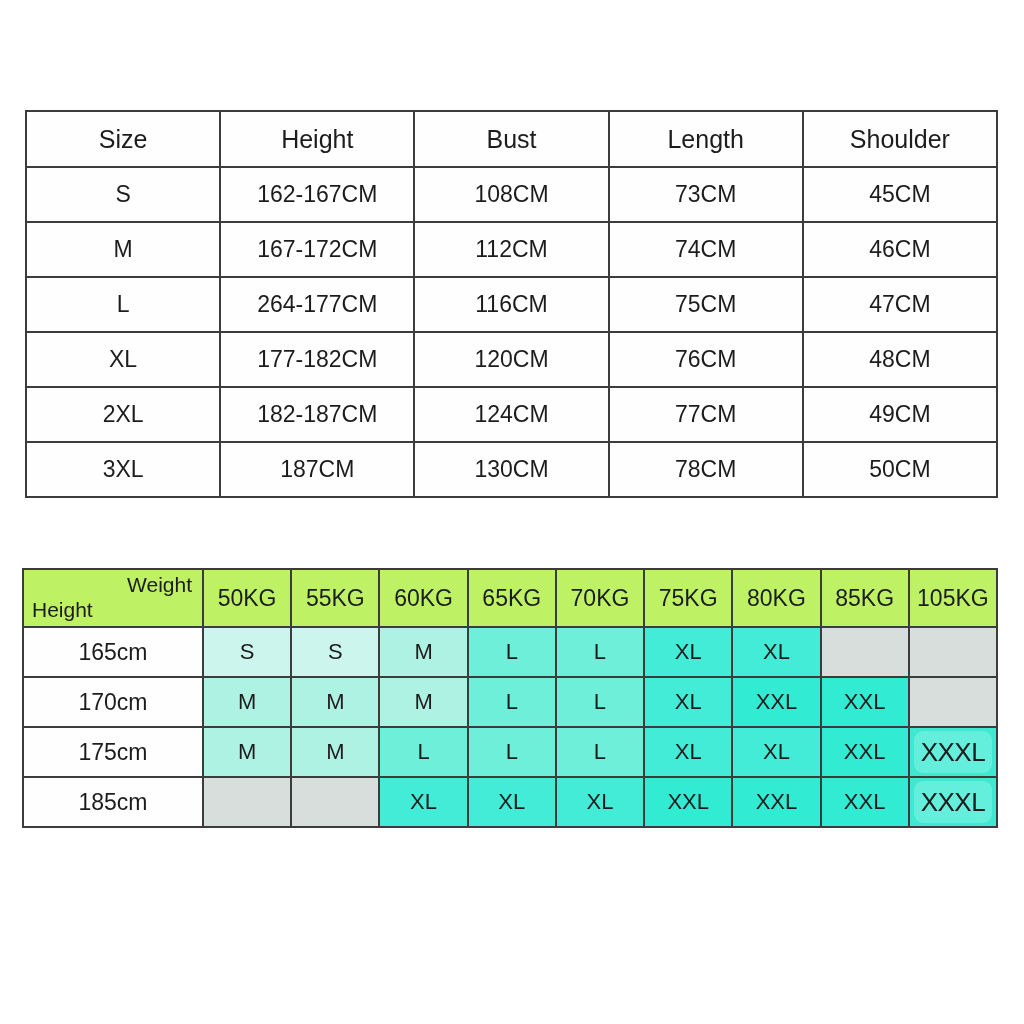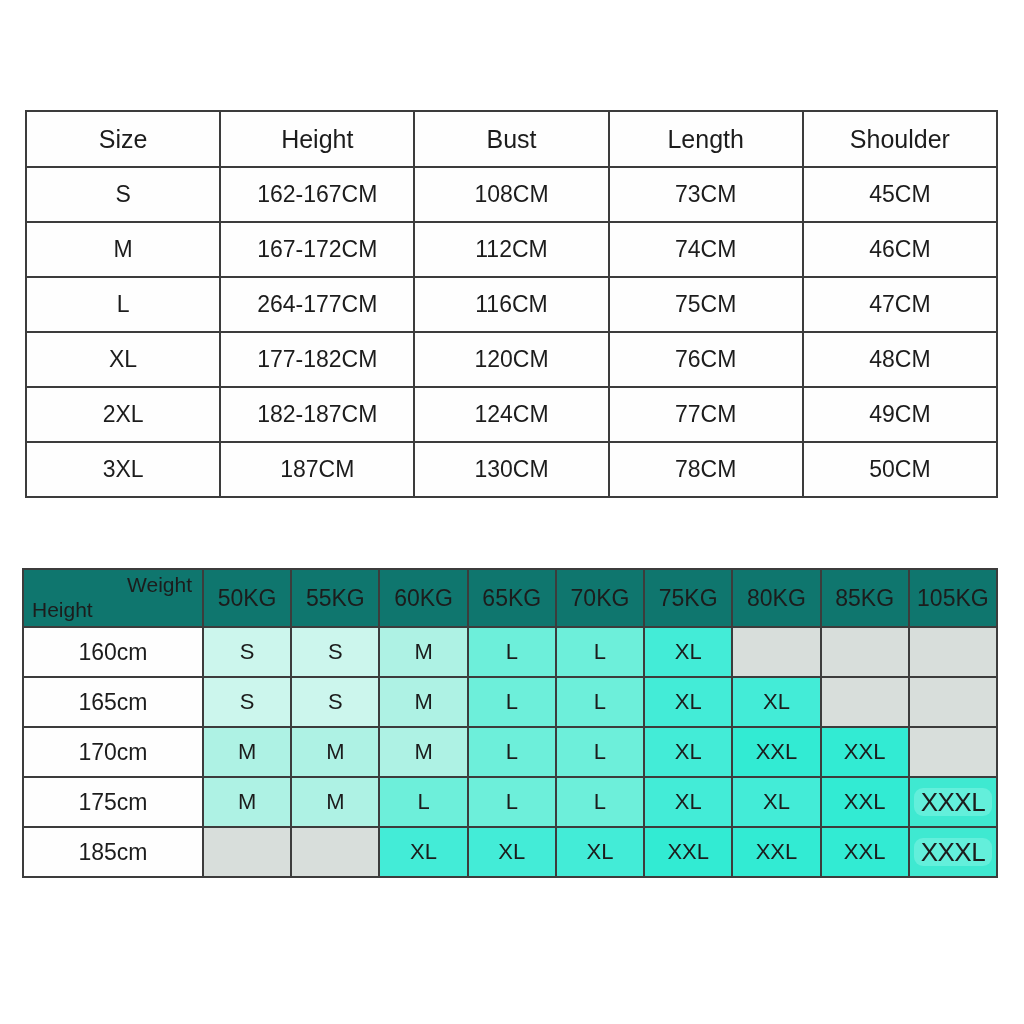--- a/index.html
+++ b/index.html
@@ -38,21 +38,21 @@
     border-collapse: collapse;
     table-layout: fixed;
     background: #fff;
   }
   table.matrix-table th, table.matrix-table td {
     border: 2px solid #3c3c3c;
     text-align: center;
     vertical-align: middle;
     font-weight: normal;
   }
-  table.matrix-table thead th { height: 58px; font-size: 23px; background: #0f766e; }
+  table.matrix-table thead th { height: 58px; font-size: 23px; background: #bef264; }
   table.matrix-table tbody th { height: 50px; font-size: 23px; background: #fefefe; }
   table.matrix-table tbody td { height: 50px; font-size: 22px; padding: 0; }
 
   col.height-col { width: 180px; }
 
   
   th.corner-cell {
     position: relative;
     padding: 0;
     background:
@@ -67,21 +67,21 @@
     position: absolute; top: 3px; right: 10px;
     font-size: 21px; font-weight: normal;
   }
   .corner-height {
     position: absolute; bottom: 4px; left: 8px;
     font-size: 21px; font-weight: normal;
   }
 
   .xxxl-inner {
     margin: 3px 4px;
-    height: 28px;
+    height: 42px;
     border-radius: 9px;
     display: flex; align-items: center; justify-content: center;
     font-size: 26px;
     letter-spacing: -0.5px;
   }
 </style>
 </head>
 <body>
 
 <div class="canvas">
@@ -158,32 +158,20 @@
           <th>65KG</th>
           <th>70KG</th>
           <th>75KG</th>
           <th>80KG</th>
           <th>85KG</th>
           <th>105KG</th>
         </tr>
     </thead>
     <tbody>
         <tr>
-          <th>160cm</th>
-          <td style="background: rgb(204, 246, 237);">S</td>
-          <td style="background: rgb(204, 246, 237);">S</td>
-          <td style="background: rgb(174, 242, 228);">M</td>
-          <td style="background: rgb(109, 239, 218);">L</td>
-          <td style="background: rgb(109, 239, 218);">L</td>
-          <td style="background: rgb(67, 236, 215);">XL</td>
-          <td style="background: rgb(216, 222, 219);"></td>
-          <td style="background: rgb(216, 222, 219);"></td>
-          <td style="background: rgb(216, 222, 219);"></td>
-        </tr>
-        <tr>
           <th>165cm</th>
           <td style="background: rgb(204, 246, 237);">S</td>
           <td style="background: rgb(204, 246, 237);">S</td>
           <td style="background: rgb(174, 242, 228);">M</td>
           <td style="background: rgb(109, 239, 218);">L</td>
           <td style="background: rgb(109, 239, 218);">L</td>
           <td style="background: rgb(67, 236, 215);">XL</td>
           <td style="background: rgb(67, 236, 215);">XL</td>
           <td style="background: rgb(216, 222, 219);"></td>
           <td style="background: rgb(216, 222, 219);"></td>

